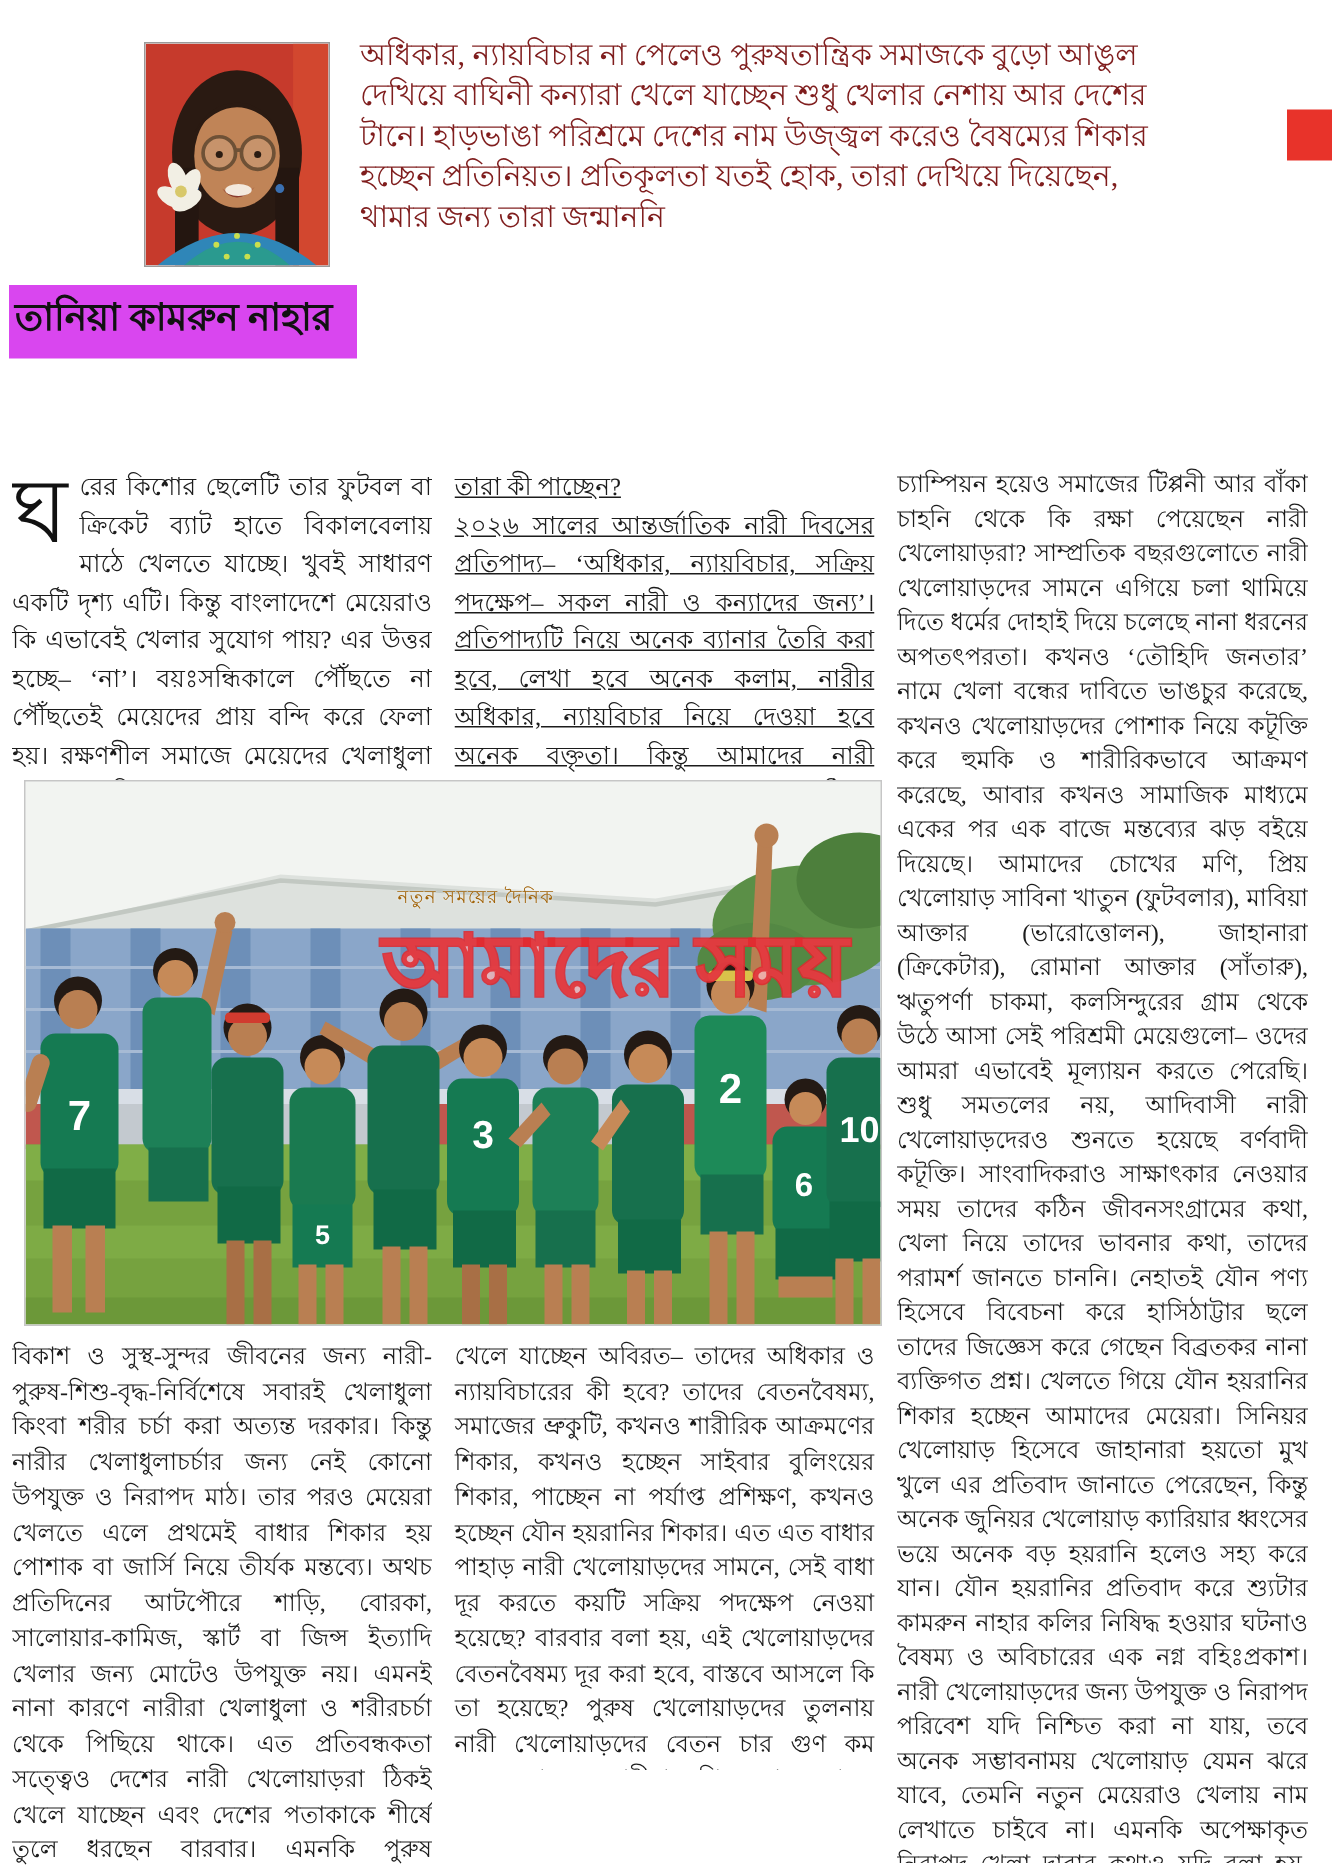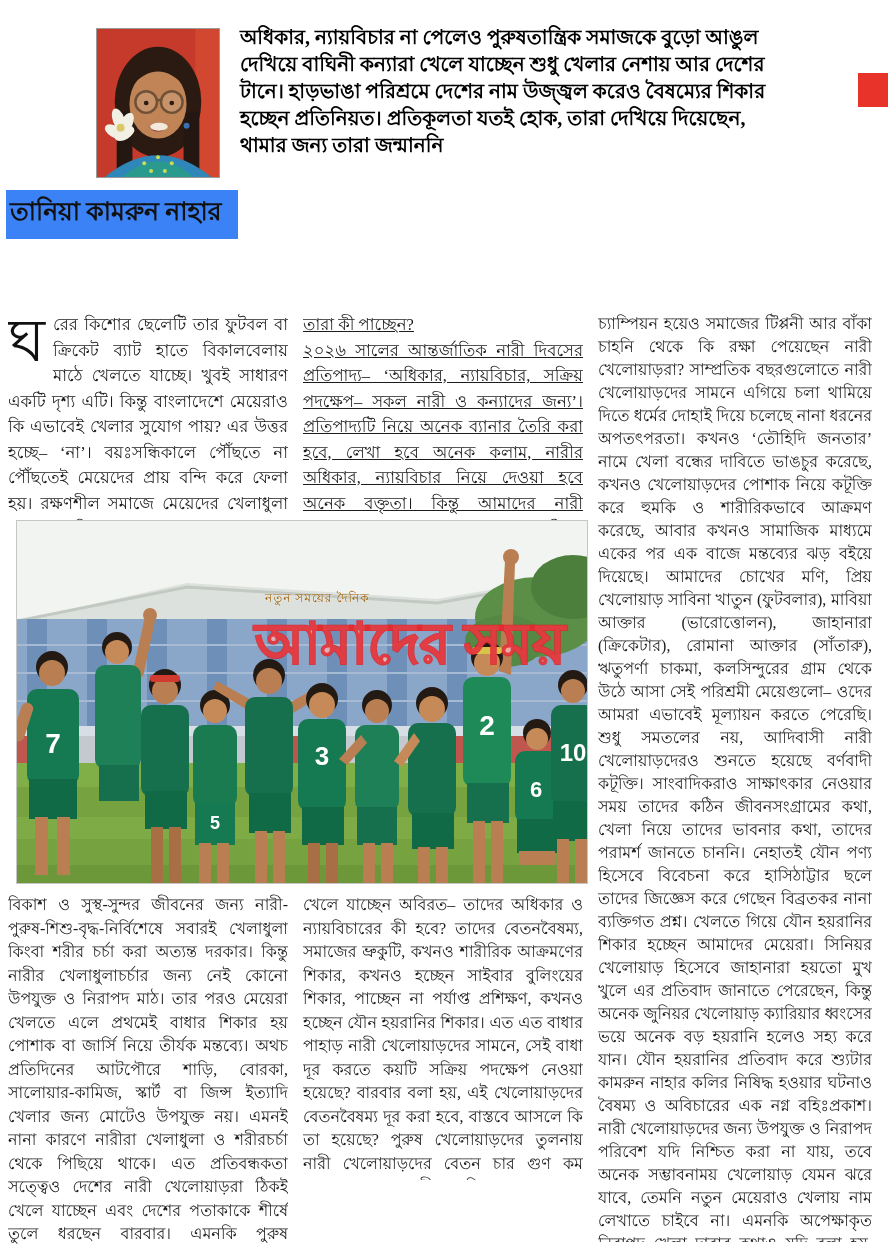--- a/index.html
+++ b/index.html
@@ -3,25 +3,25 @@
 <meta charset="utf-8">
 <style>
   html,body{margin:0;padding:0;background:#ffffff;}
   .page{
     position:relative;width:888px;height:1247px;margin:0 auto;background:#fff;
     overflow:hidden;color:#1b1b1b;
     font-family:"Liberation Serif","DejaVu Serif",serif;
   }
   
   .author-photo{position:absolute;left:96px;top:28px;width:124px;height:150px;border:1px solid #9a9a9a;box-sizing:border-box;overflow:hidden;}
-  .lede{position:absolute;left:240px;top:24px;width:552px;margin:0;font-size:20px;line-height:27px;font-weight:bold;color:#000000;text-align:left;}
+  .lede{position:absolute;left:240px;top:24px;width:552px;margin:0;font-size:20px;line-height:27px;font-weight:normal;color:#7f1d1d;text-align:left;}
   .corner-mark{position:absolute;right:0;top:73px;width:30px;height:34px;background:#e8332a;}
   
   .byline{position:absolute;left:6px;top:190px;margin:0;}
-  .byline span{display:inline-block;background:#3b82f6;font-size:25px;font-weight:bold;color:#111;padding:2px 16px 4px 4px;}
+  .byline span{display:inline-block;background:#d946ef;font-size:25px;font-weight:bold;color:#111;padding:2px 16px 4px 4px;}
   .headline{position:absolute;left:6px;top:226px;width:880px;margin:0;font-size:46px;line-height:62px;font-weight:bold;color:#101010;white-space:nowrap;overflow:hidden;}
   .hl-red{color:#d71b22;}
   
   .col{position:absolute;text-align:justify;overflow:hidden;color:#1c1c1c;}
   .col p{margin:0;}
   .c1t{left:8px;top:312px;width:280px;height:208px;font-size:16.5px;line-height:25.5px;}
   .c2t{left:303px;top:312px;width:280px;height:208px;font-size:16.5px;line-height:25.5px;text-decoration:underline;}
   .c3 {left:598px;top:312px;width:274px;height:930px;font-size:16px;line-height:23px;}
   .c1b{left:8px;top:893px;width:280px;height:352px;font-size:16px;line-height:23.5px;}
   .c2b{left:303px;top:893px;width:280px;height:287px;font-size:16px;line-height:23.5px;}

